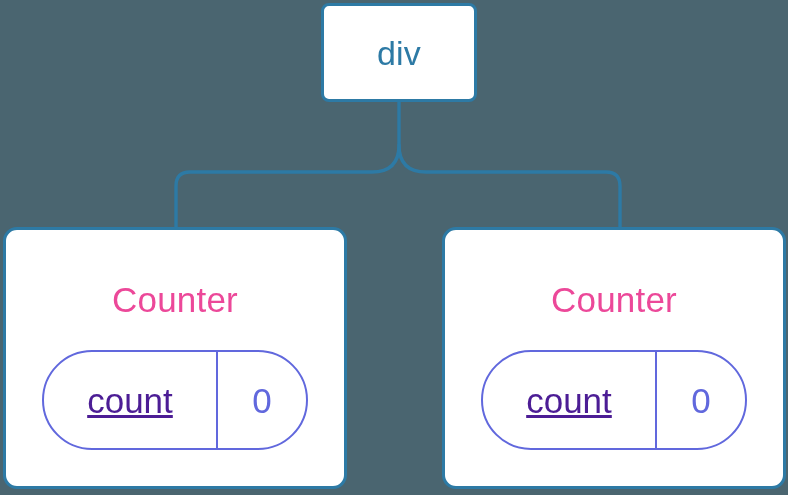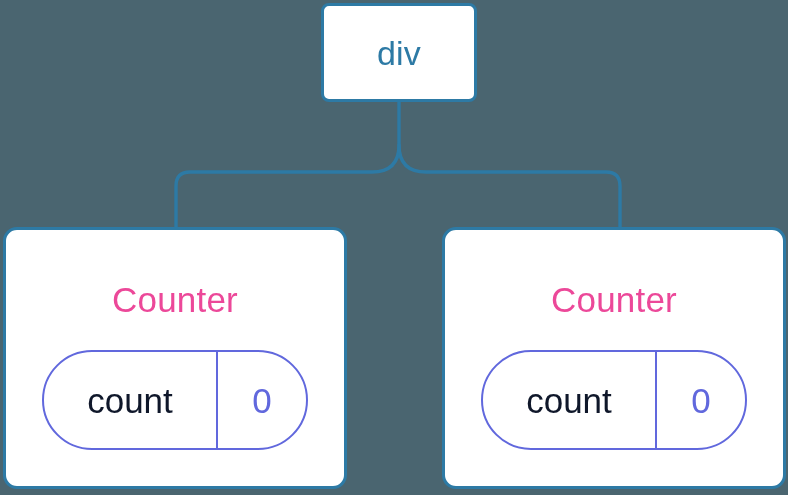--- a/index.html
+++ b/index.html
@@ -110,22 +110,23 @@
 
   .pill-value {
     flex: 1;
     display: flex;
     align-items: center;
     justify-content: center;
   }
 
   .pill-key-text {
     font-size: 35px;
-    color: #0f172a;
+    color: #4c1d95;
     line-height: 1;
+    text-decoration: underline;
   }
 
   .pill-value-text {
     font-size: 35px;
     color: #6168dd;
     line-height: 1;
   }
 </style>
 </head>
 <body>

